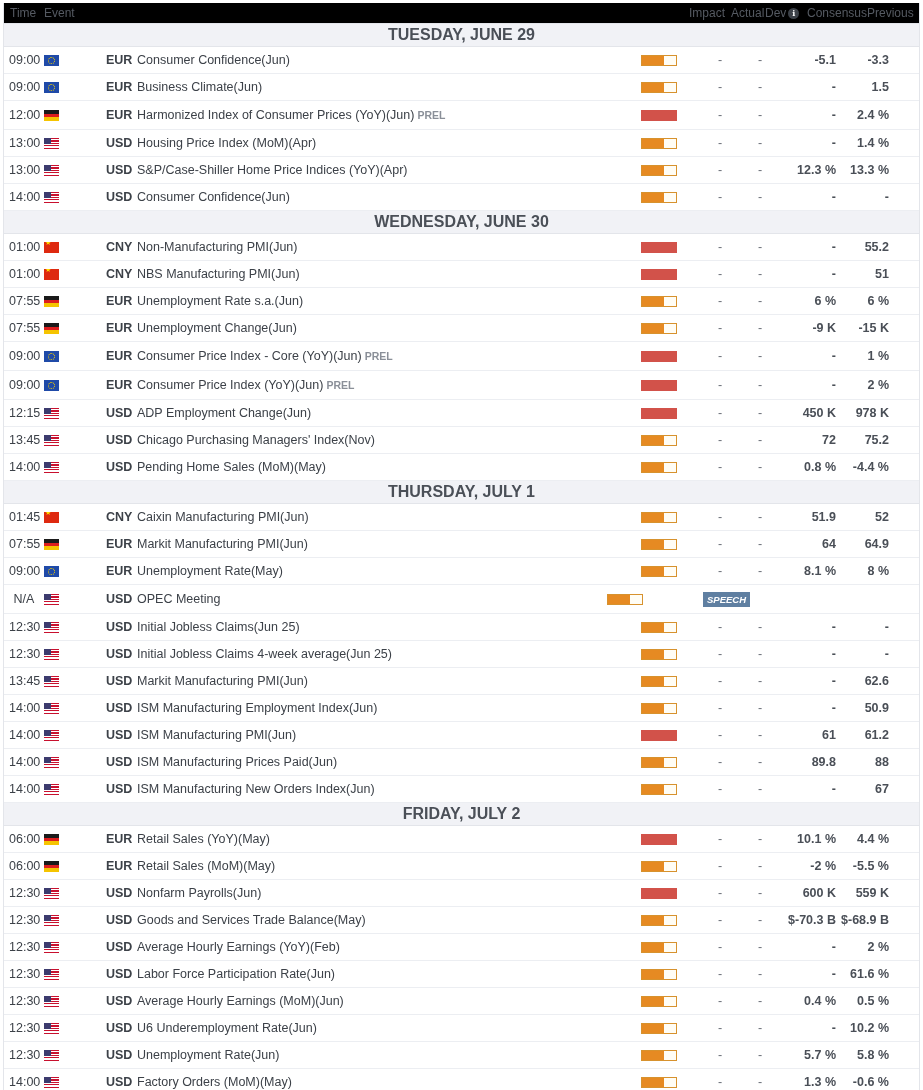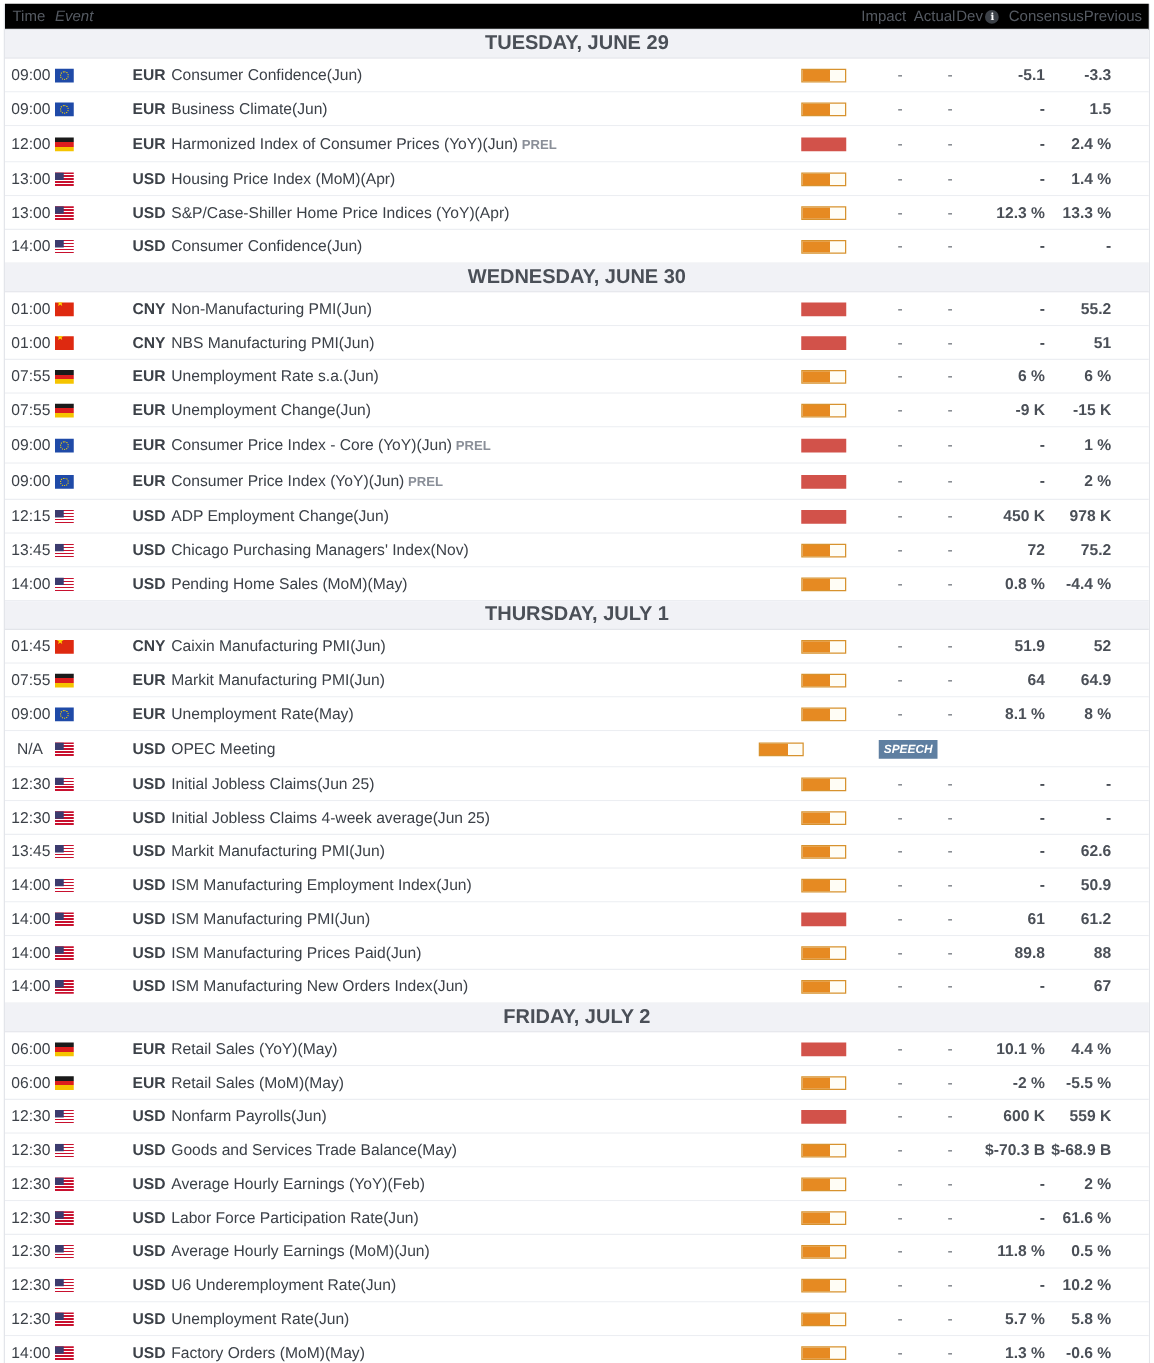--- a/index.html
+++ b/index.html
@@ -1,20 +1,20 @@
 <!DOCTYPE html>
 <html><head>
 <meta charset="utf-8">
 <style>
   html, body { margin: 0; padding: 0; background: #ffffff; }
   body { width: 923px; height: 1090px; overflow: hidden; font-family: "Liberation Sans", sans-serif; color: #3c4148; }
   .cal { position: absolute; left: 3px; top: 3px; width: 915px; border-left: 1px solid #e3e5ea; border-right: 1px solid #e3e5ea; }
   .hdr { height: 20px; background: #000000; display: flex; align-items: center; font-size: 12px; color: #555a62; border-bottom: 1px solid #e3e5ea; }
   .hdr .h-time { width: 34px; padding-left: 6px; }
-  .hdr .h-event { flex: 1; font-style: italic; }
+  .hdr .h-event { flex: 1; }
   .hdr .h-impact { width: 38px; text-align: left; }
   .hdr .h-actual { width: 34px; text-align: left; margin-left: 4px; }
   .hdr .h-dev { width: 42px; display: flex; align-items: center; gap: 2px; }
   .hdr .h-cons { width: 60px; text-align: left; }
   .hdr .h-prev { width: 52px; text-align: left; }
   .info-icon { display: inline-block; width: 11px; height: 11px; border-radius: 50%; background: #3c4148; color: #fff; font-size: 8px; font-weight: bold; text-align: center; line-height: 11px; font-family: "DejaVu Serif", serif; }
   .day { height: 22px; background: #f1f2f6; display: flex; align-items: center; justify-content: center; font-size: 16px; font-weight: bold; color: #4a4f57; border-bottom: 1px solid #e3e5ea; }
   .row { height: 26px; display: flex; align-items: center; border-bottom: 1px solid #eceef2; font-size: 12.5px; background: #fff; }
   .row.tall { height: 28px; }
   .time { width: 30px; padding-left: 5px; color: #3c4148; text-align: center; }
@@ -480,21 +480,21 @@
       <div class="row">
       <div class="time">12:30</div>
       <div class="flag us"></div>
       <div class="ccy">USD</div>
       <div class="event"><span>Average Hourly Earnings (MoM)(Jun)</span></div>
       <div class="impact">
           <div class="bar medium"></div>
         </div>
       <div class="actual">-</div>
       <div class="dev">-</div>
-      <div class="cons">11.8 %</div>
+      <div class="cons">0.4 %</div>
       <div class="prev">0.5 %</div>
       </div>
       <div class="row">
       <div class="time">12:30</div>
       <div class="flag us"></div>
       <div class="ccy">USD</div>
       <div class="event"><span>U6 Underemployment Rate(Jun)</span></div>
       <div class="impact">
           <div class="bar medium"></div>
         </div>

